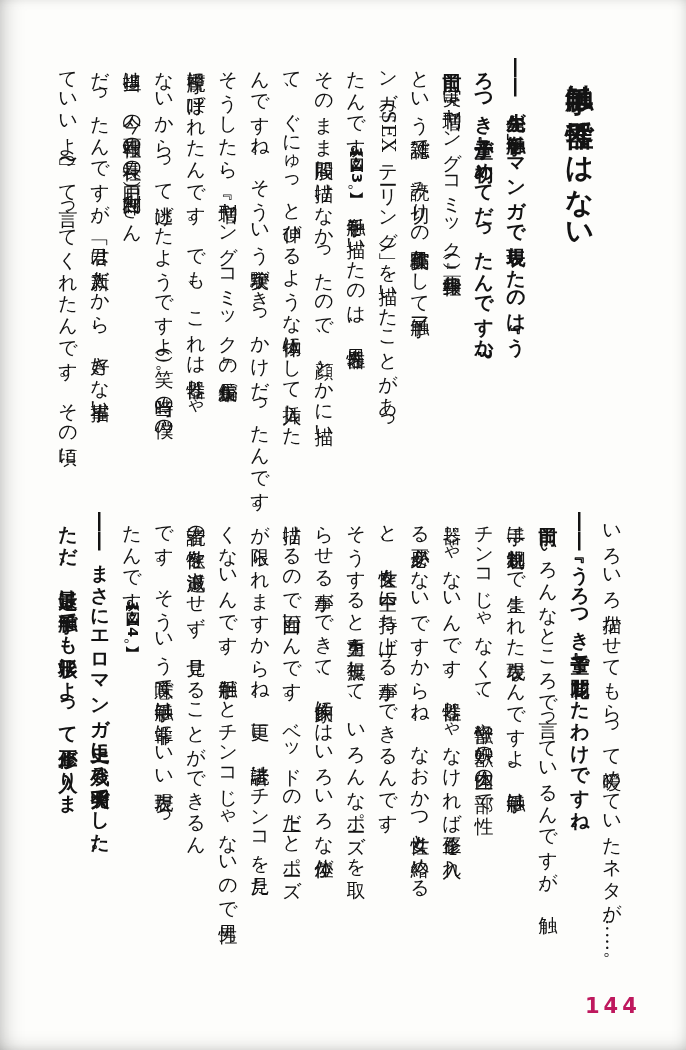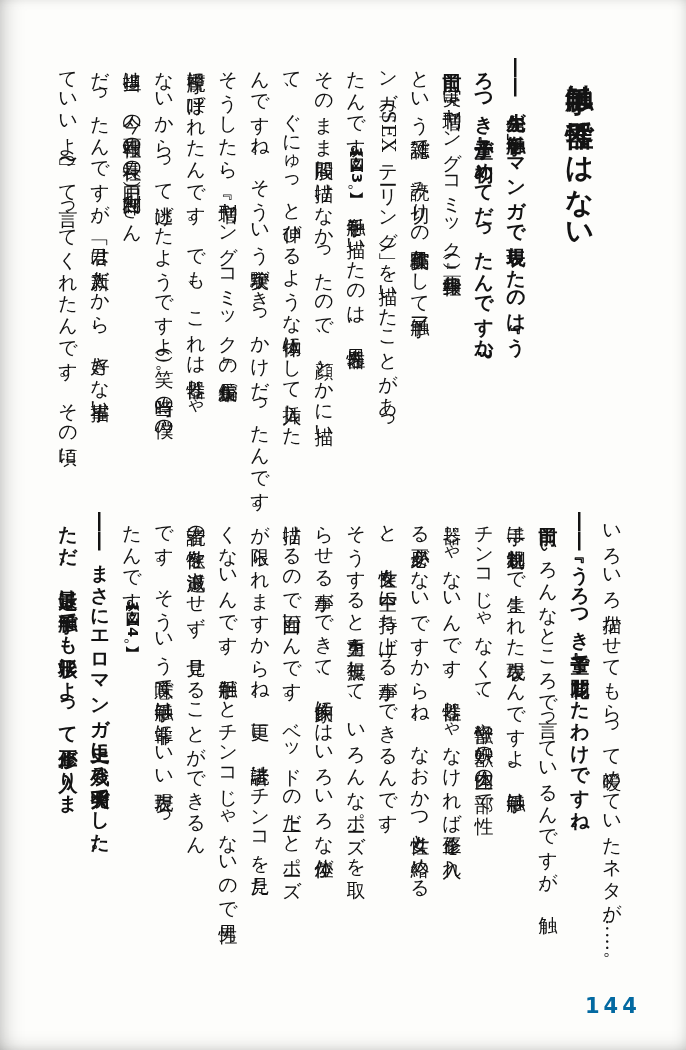--- a/index.html
+++ b/index.html
@@ -61,21 +61,21 @@
     font-size: 14.5px;
     letter-spacing: 0;
   }
   .pagenum {
     position: absolute;
     left: 585px; top: 994px;
     font-family: "DejaVu Sans", "Liberation Sans", sans-serif;
     font-weight: 700;
     font-size: 21px;
     letter-spacing: 4px;
-    color: #0369a1;
+    color: #be185d;
   }
 </style>
 </head>
 <body>
 
 <div class="page">
 
   <section class="block block-upper">
     <h1 class="title">触手は性器ではない</h1>
     <p class="col q">――先生が「触手」をマンガで表現したのは『う</p>

